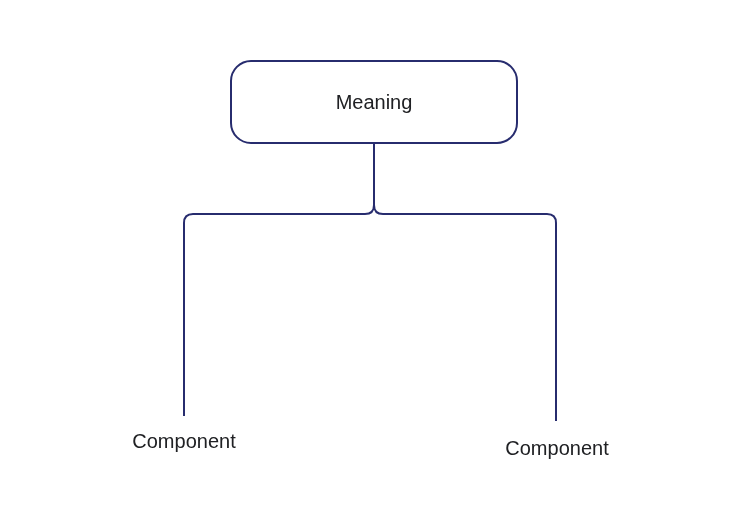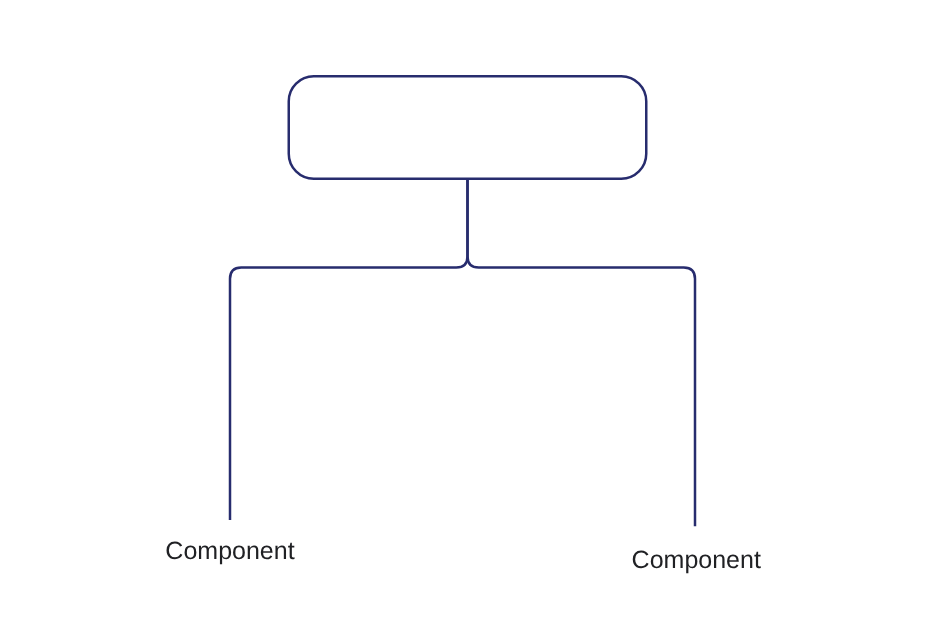--- a/index.html
+++ b/index.html
@@ -56,18 +56,19 @@
 
   <svg width="750" height="514" viewBox="0 0 750 514">
 
     <path d="M 374 143 L 374 205 Q 374 214 365 214 L 193 214 Q 184 214 184 223 L 184 416" fill="none" stroke="#272c6e" stroke-width="2"></path>
 
     <path d="M 374 143 L 374 205 Q 374 214 383 214 L 547 214 Q 556 214 556 223 L 556 421" fill="none" stroke="#272c6e" stroke-width="2"></path>
 
     <rect x="231" y="61" width="286" height="82" rx="20" ry="20" fill="#ffffff" stroke="#272c6e" stroke-width="2"></rect>
   </svg>
 
+  <div class="label root-label">Meaning</div>
 
   <div class="label leaf-label-left">Component</div>
 
   <div class="label leaf-label-right">Component</div>
 
 </div>
 
 </body></html>

